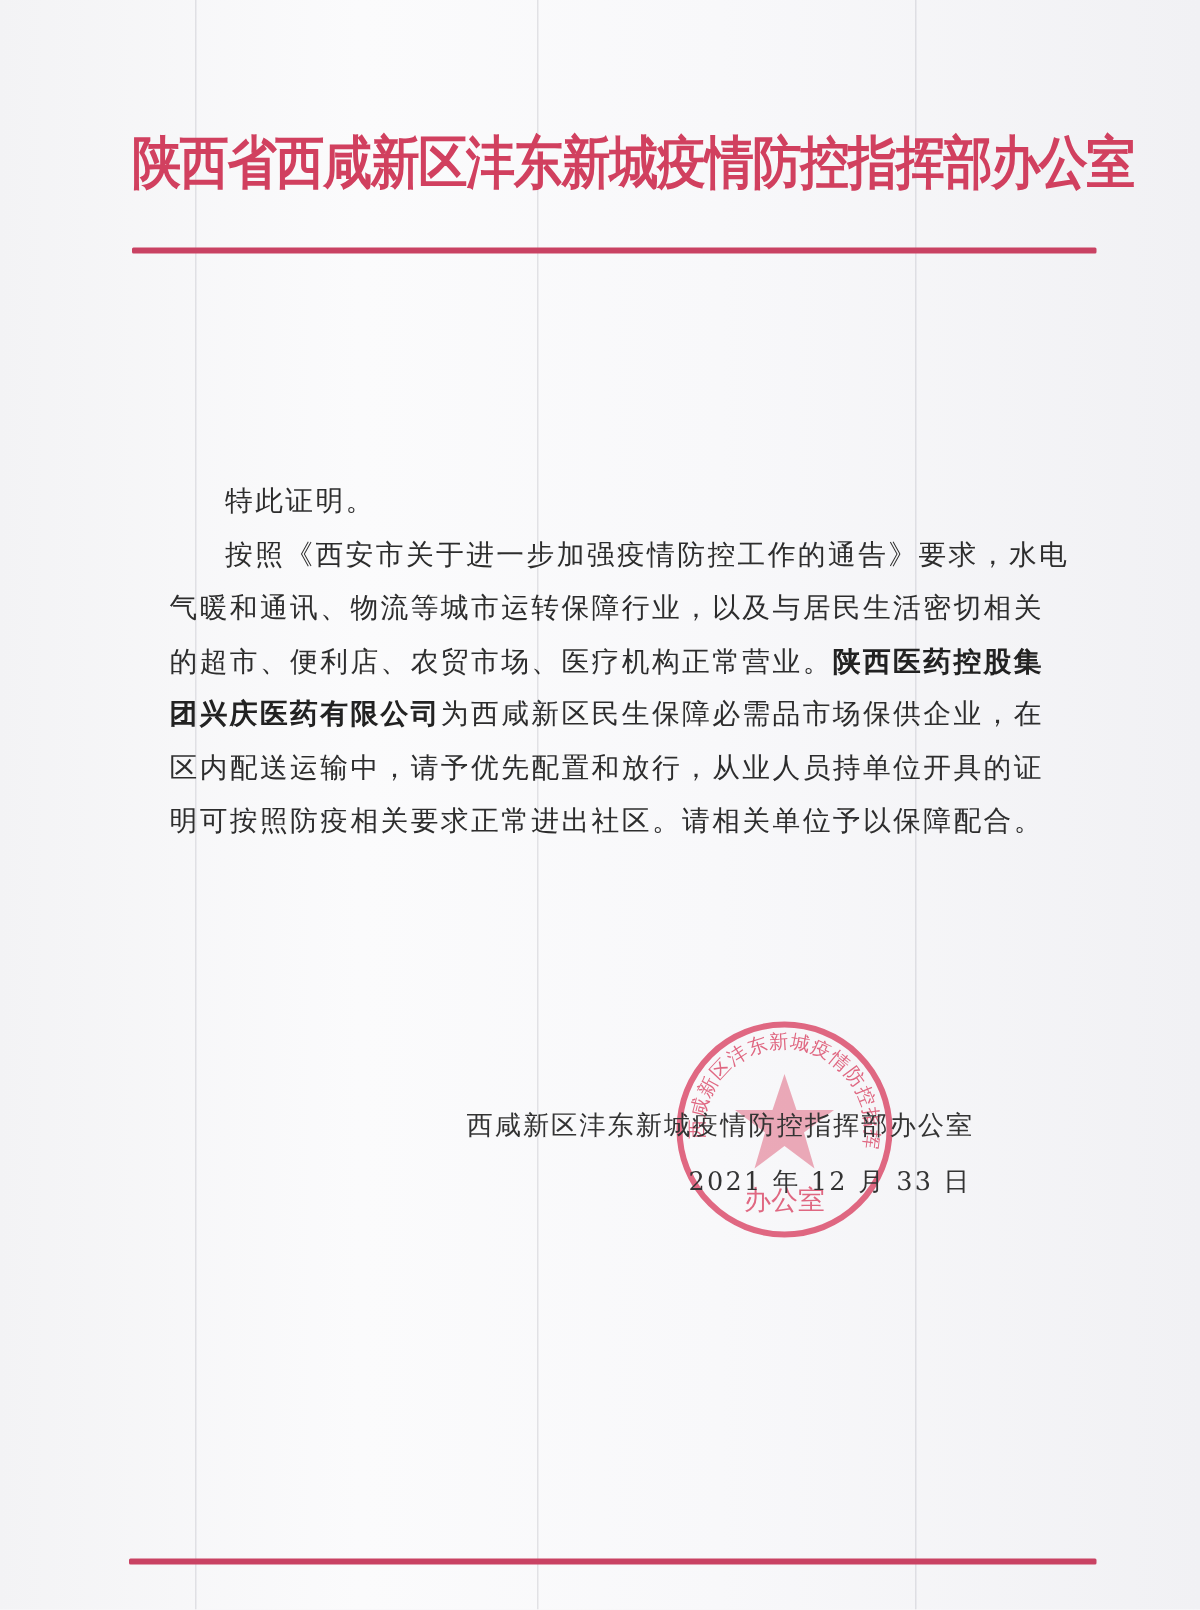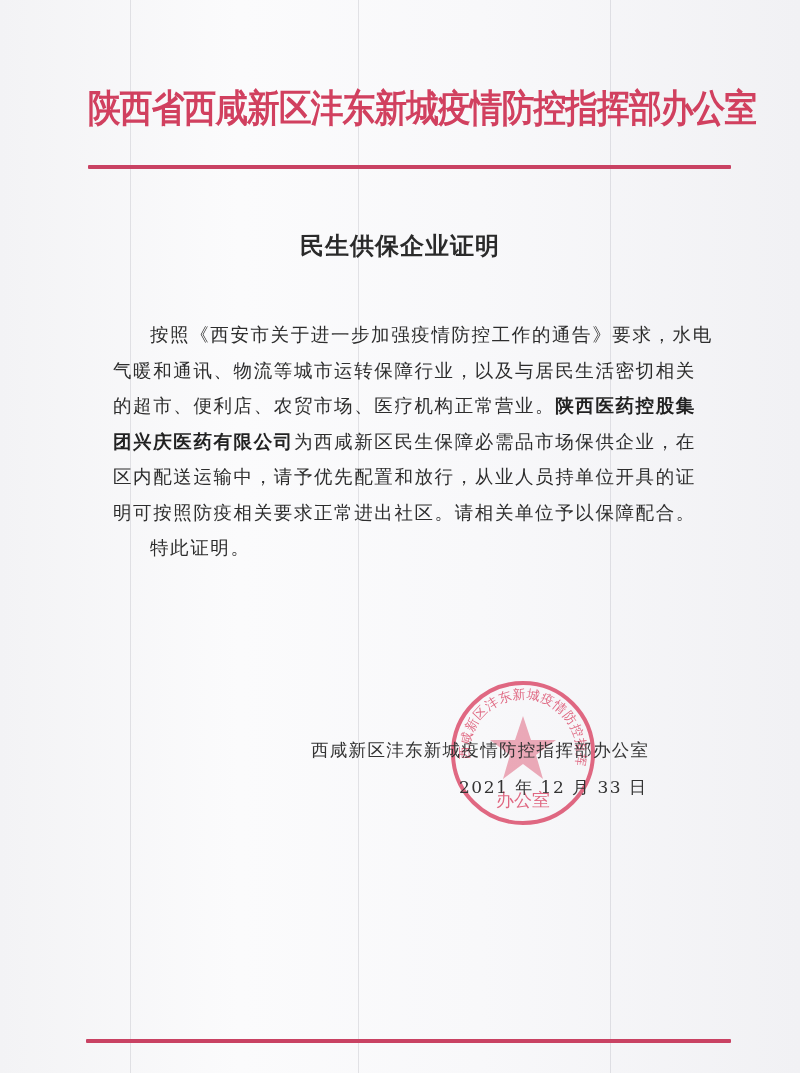--- a/index.html
+++ b/index.html
@@ -51,25 +51,24 @@
 <body>
 
 <div class="page">
   <div class="fold" style="left:130px"></div>
   <div class="fold" style="left:358px"></div>
   <div class="fold" style="left:610px"></div>
 
   <div class="header-title">陕西省西咸新区沣东新城疫情防控指挥部办公室</div>
   <div class="red-rule" style="left:88px; top:165px; width:643px;"></div>
 
-  <div class="doc-title">民生供保企业证明</div>
 
   <div class="body-text">
+    <p class="para">特此证明。</p>
     <p class="para"><span>按照《西安市关于进一步加强疫情防控工作的通告》要求，水电气暖和通讯、物流等城市运转保障行业，以及与居民生活密切相关的超市、便利店、农贸市场、医疗机构正常营业。</span><b>陕西医药控股集团兴庆医药有限公司</b><span>为西咸新区民生保障必需品市场保供企业，在区内配送运输中，请予优先配置和放行，从业人员持单位开具的证明可按照防疫相关要求正常进出社区。请相关单位予以保障配合。</span></p>
-    <p class="para">特此证明。</p>
   </div>
 
   <svg class="seal" viewBox="0 0 150 150">
     <defs>
       <path id="sealArc" d="M 22 85 A 54 54 0 1 1 128 85"></path>
     </defs>
     <circle cx="75" cy="75" r="70" fill="none" stroke="#d8385a" stroke-width="4"></circle>
     <text font-size="13" fill="#d8385a" font-family="DejaVu Serif, serif" letter-spacing="0.5">
       <textPath href="#sealArc" startOffset="2%">西咸新区沣东新城疫情防控指挥部</textPath>
     </text>

